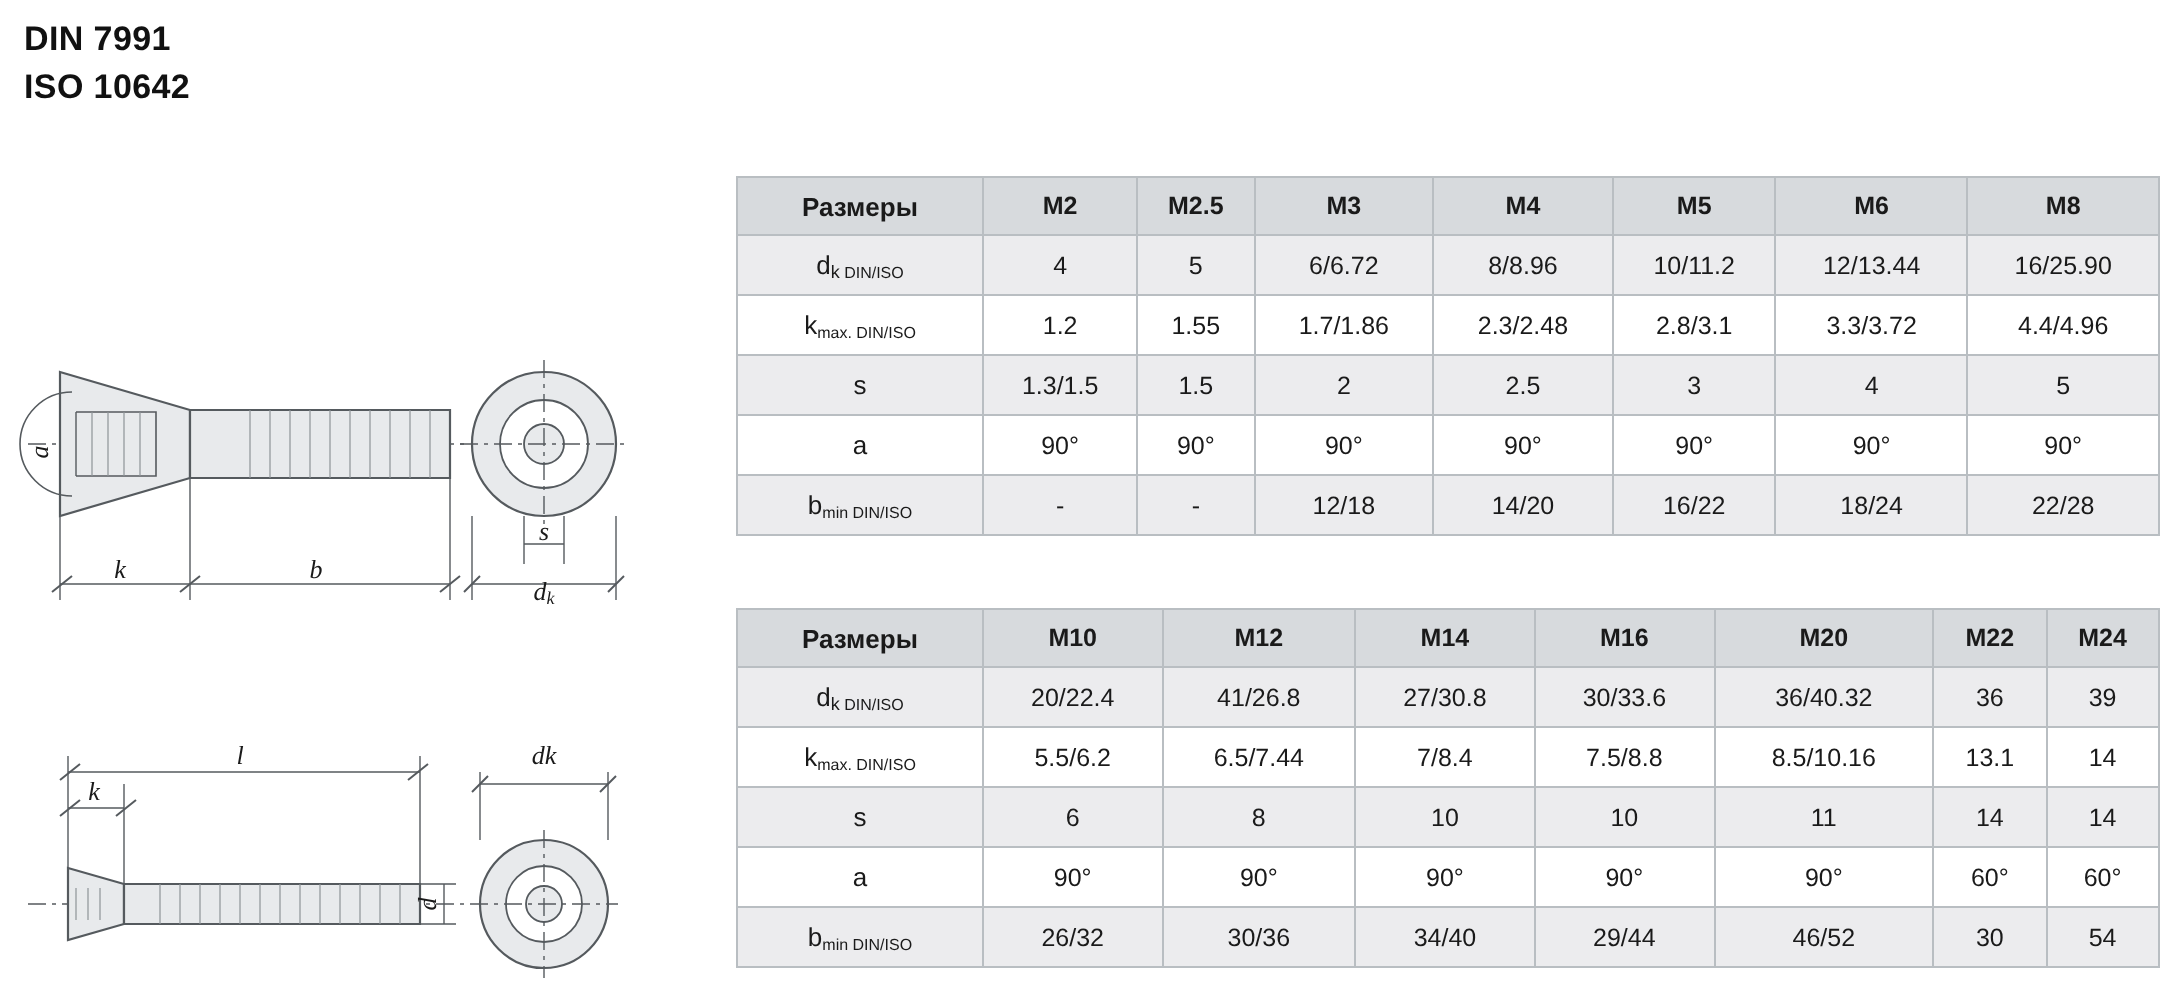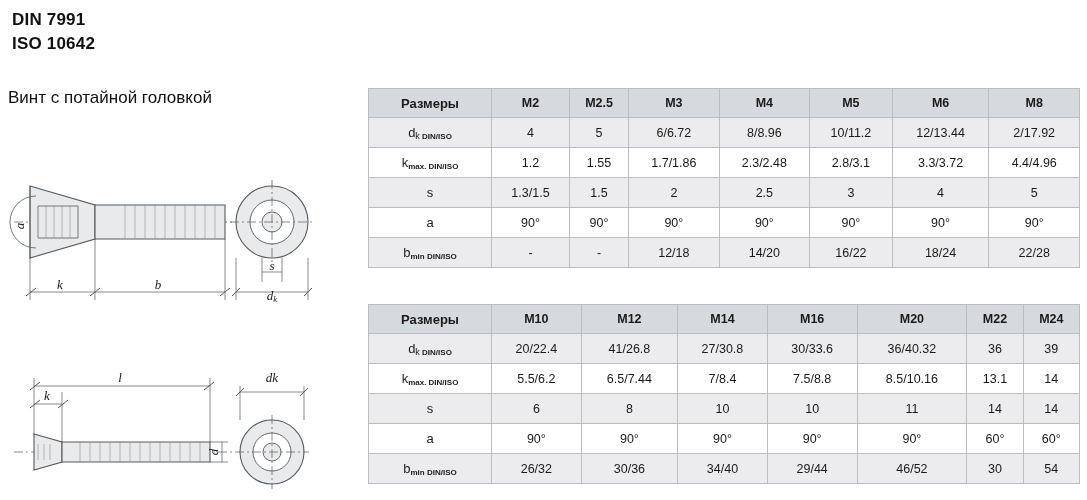--- a/index.html
+++ b/index.html
@@ -87,42 +87,40 @@
   .sub {
     font-size: 9px;
     vertical-align: baseline;
     position: relative;
     top: 2px;
   }
   .sub-small {
     font-size: 8px;
     position: relative;
     top: 2px;
-    font-weight: bold;
   }
   svg text {
     font-family: "Liberation Serif", serif;
     font-style: italic;
     font-size: 13px;
     fill: #1a1a1a;
   }
 </style>
 </head>
 <body>
 
 <div class="page">
 
   <div class="left-col">
 
     <div class="title-block">
       <div class="title-line">DIN 7991</div>
       <div class="title-line">ISO 10642</div>
     </div>
 
-    <div class="subtitle">Винт с потайной головкой</div>
 
     <svg class="diagram" width="360" height="500" viewBox="0 0 360 500">
 
       <g stroke="#555a5e" stroke-width="0.7" fill="none">
 
         <line x1="14" y1="222" x2="235" y2="222" stroke-dasharray="9,3,2,3"></line>
 
         <path d="M30 186 L95 205 L95 239 L30 258 Z" fill="#e8eaec" stroke="#555a5e" stroke-width="1.1"></path>
 
         <path d="M95 205 L225 205 L225 239 L95 239 Z" fill="#e8eaec" stroke="#555a5e" stroke-width="1.1"></path>
@@ -277,21 +275,21 @@
     </thead>
     <tbody>
       <tr>
         <td class="rowhdr"><span>d</span><span class="sub">k</span><span class="sub-small"> DIN/ISO</span></td>
         <td>4</td>
         <td>5</td>
         <td>6/6.72</td>
         <td>8/8.96</td>
         <td>10/11.2</td>
         <td>12/13.44</td>
-        <td>2/17.92</td>
+        <td>16/25.90</td>
       </tr>
       <tr>
         <td class="rowhdr"><span>k</span><span class="sub-small">max. DIN/ISO</span></td>
         <td>1.2</td>
         <td>1.55</td>
         <td>1.7/1.86</td>
         <td>2.3/2.48</td>
         <td>2.8/3.1</td>
         <td>3.3/3.72</td>
         <td>4.4/4.96</td>

